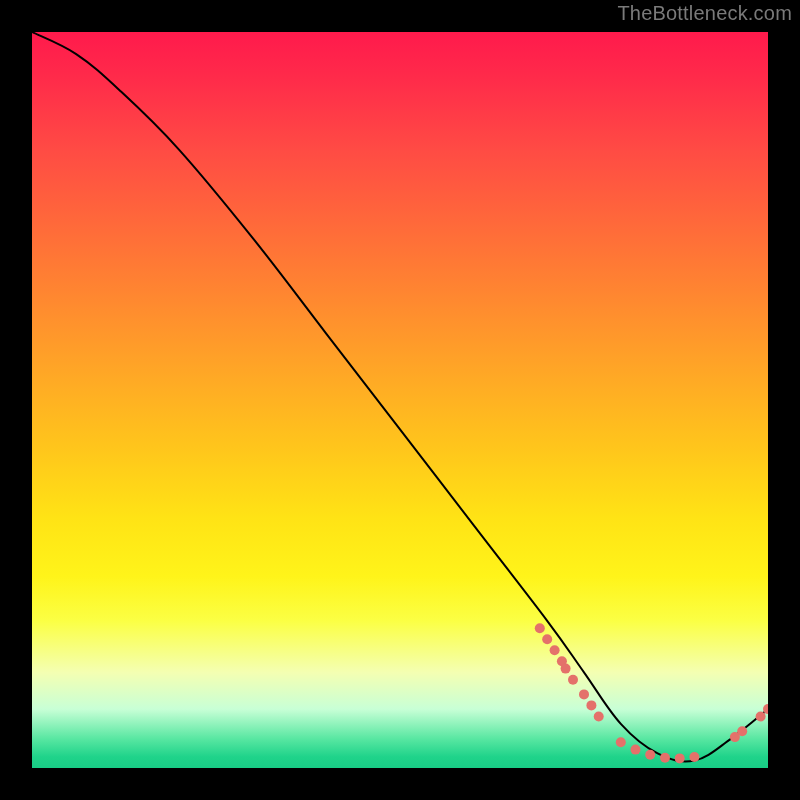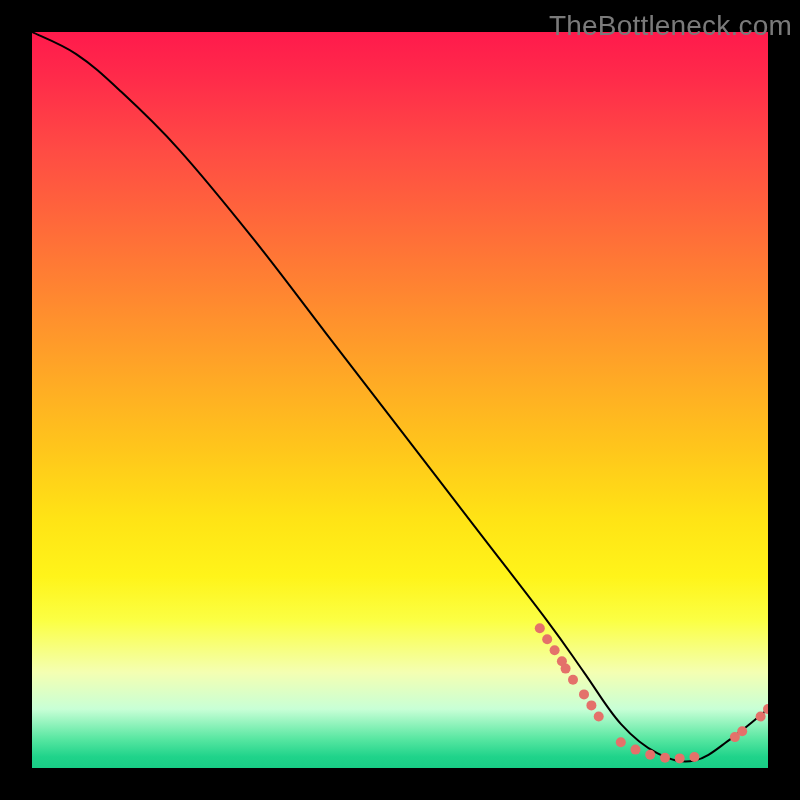--- a/index.html
+++ b/index.html
@@ -15,25 +15,24 @@
     position: relative;
     width: 800px;
     height: 800px;
     background: #000;
   }
   .watermark {
     position: absolute;
     top: 2px;
     right: 8px;
     color: #7a7a7a;
-    font-size: 28px;
+    font-size: 20px;
     font-weight: 500;
     letter-spacing: 0.2px;
     z-index: 20;
-    margin-top: 8px;
   }
   .plot {
     
     position: absolute;
     left: 32px;
     top: 32px;
     width: 736px;
     height: 736px;
     
     background: linear-gradient(

